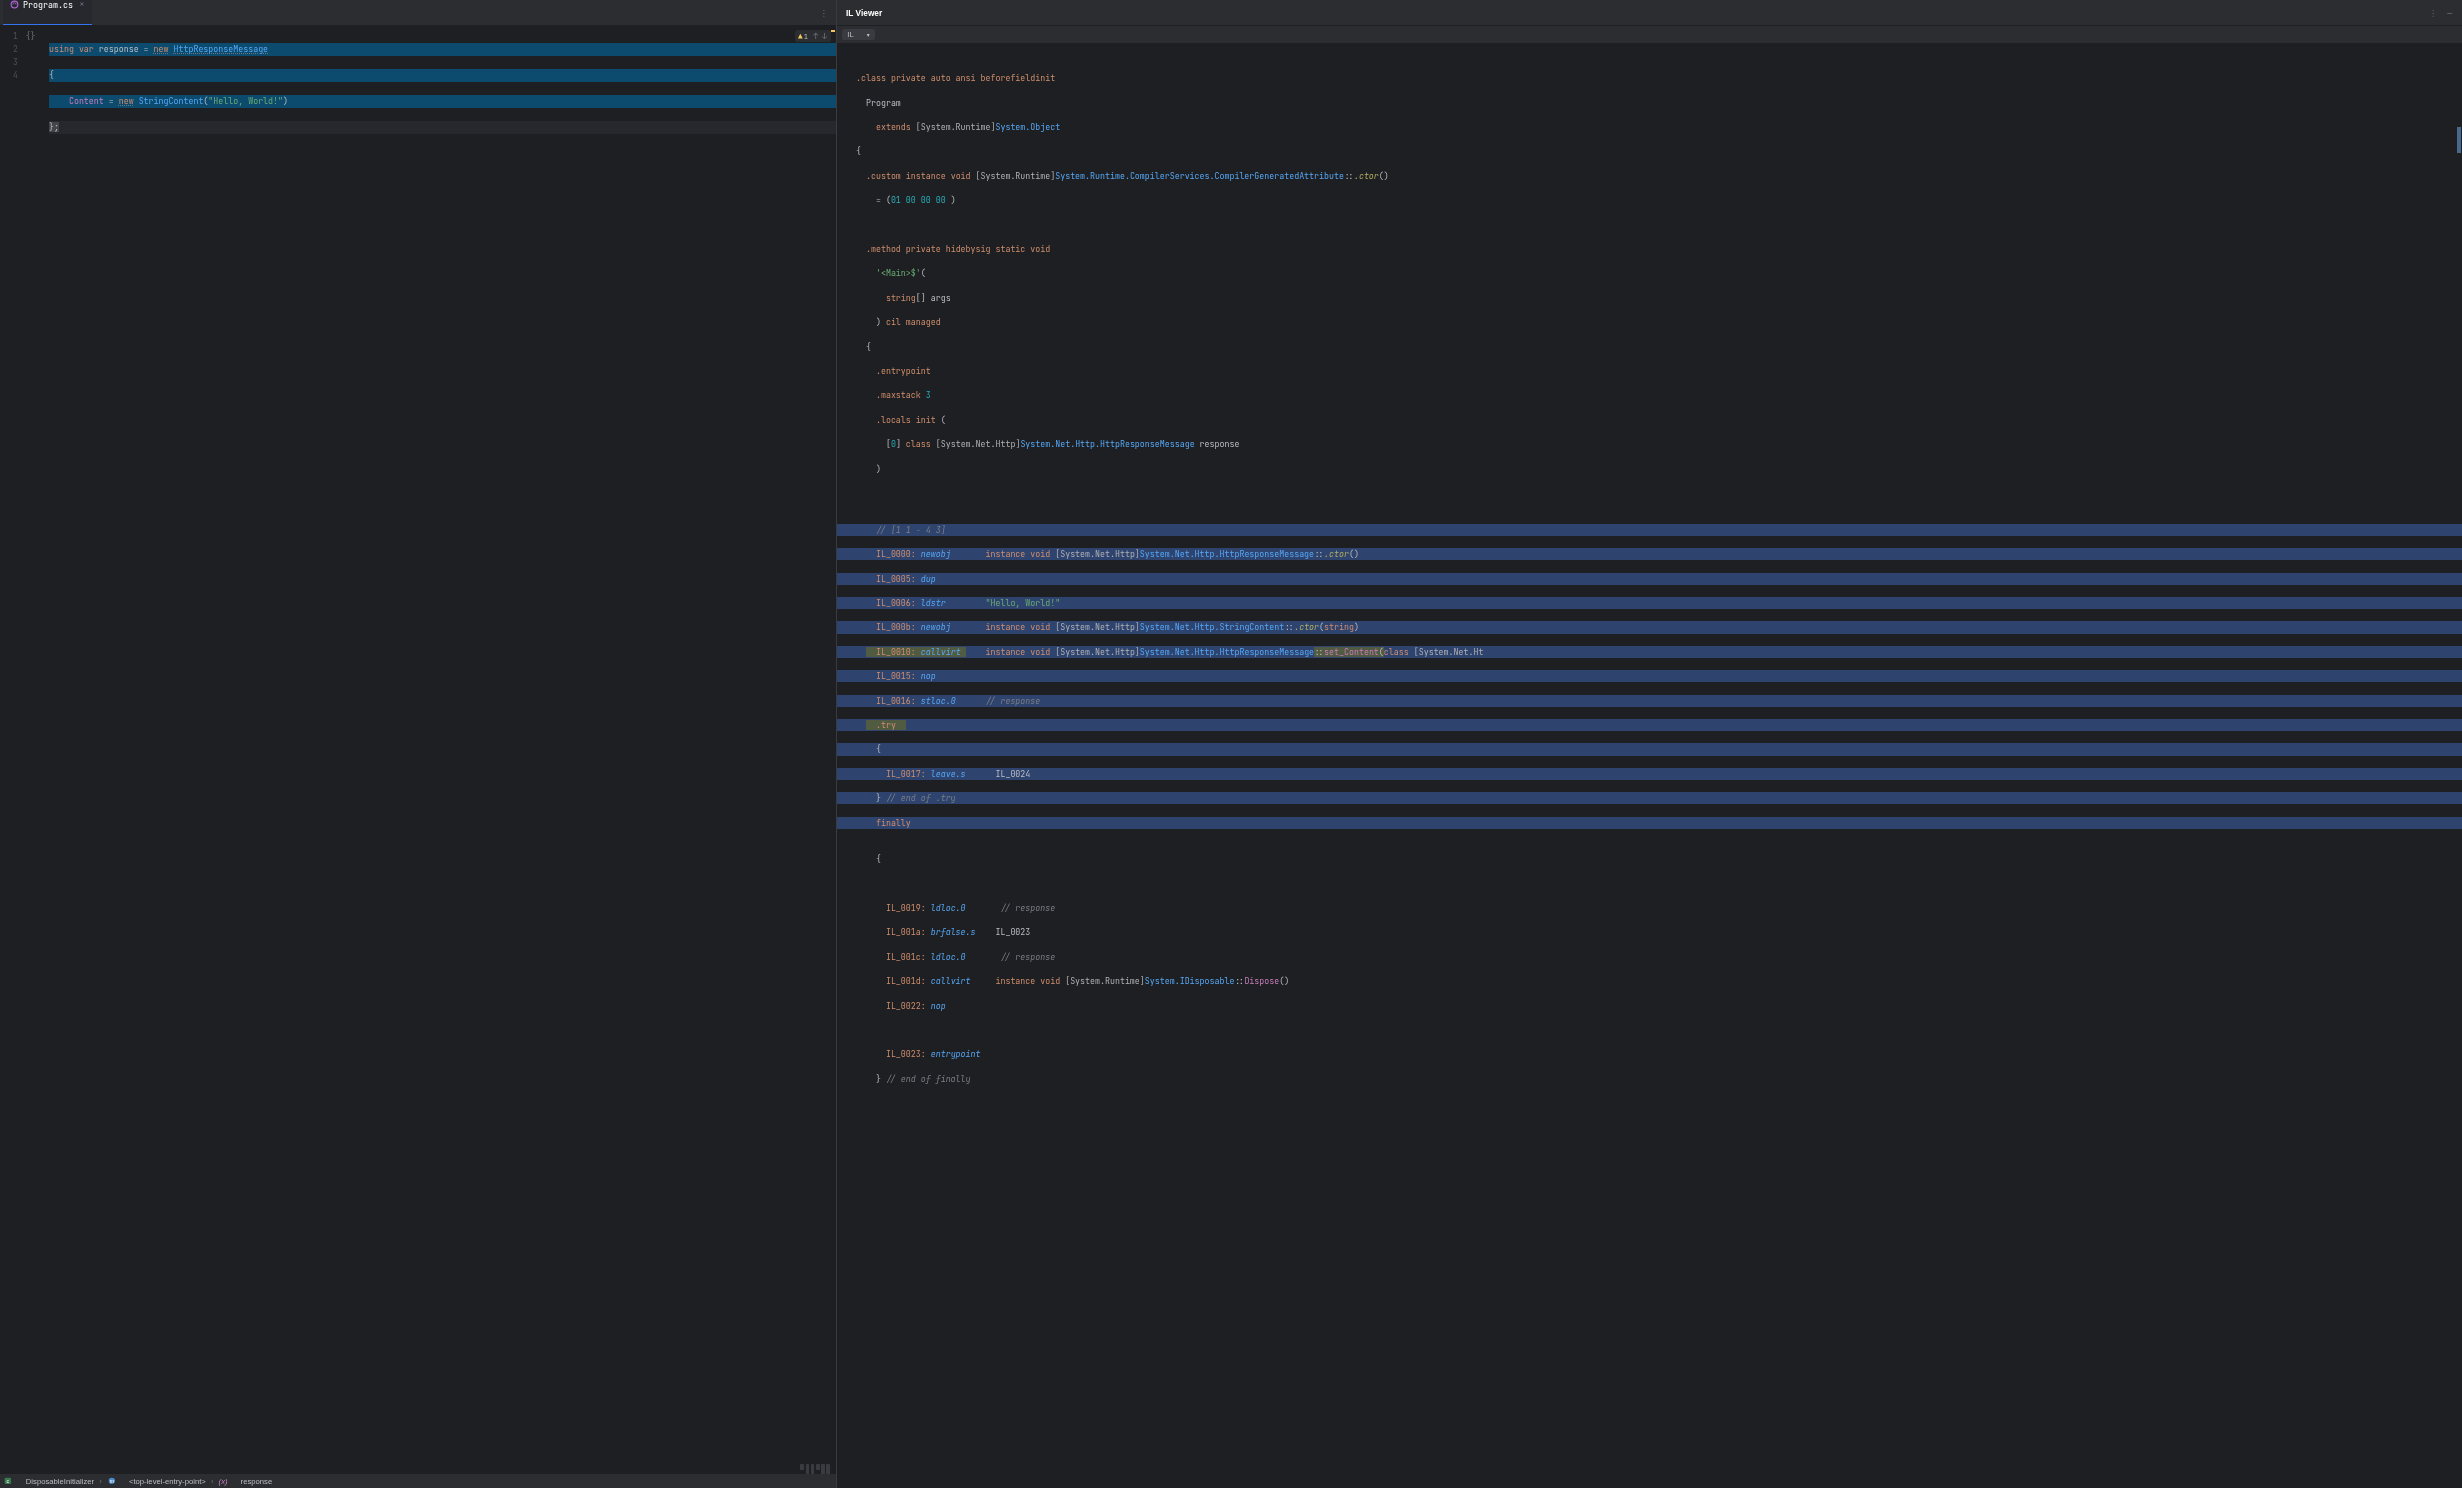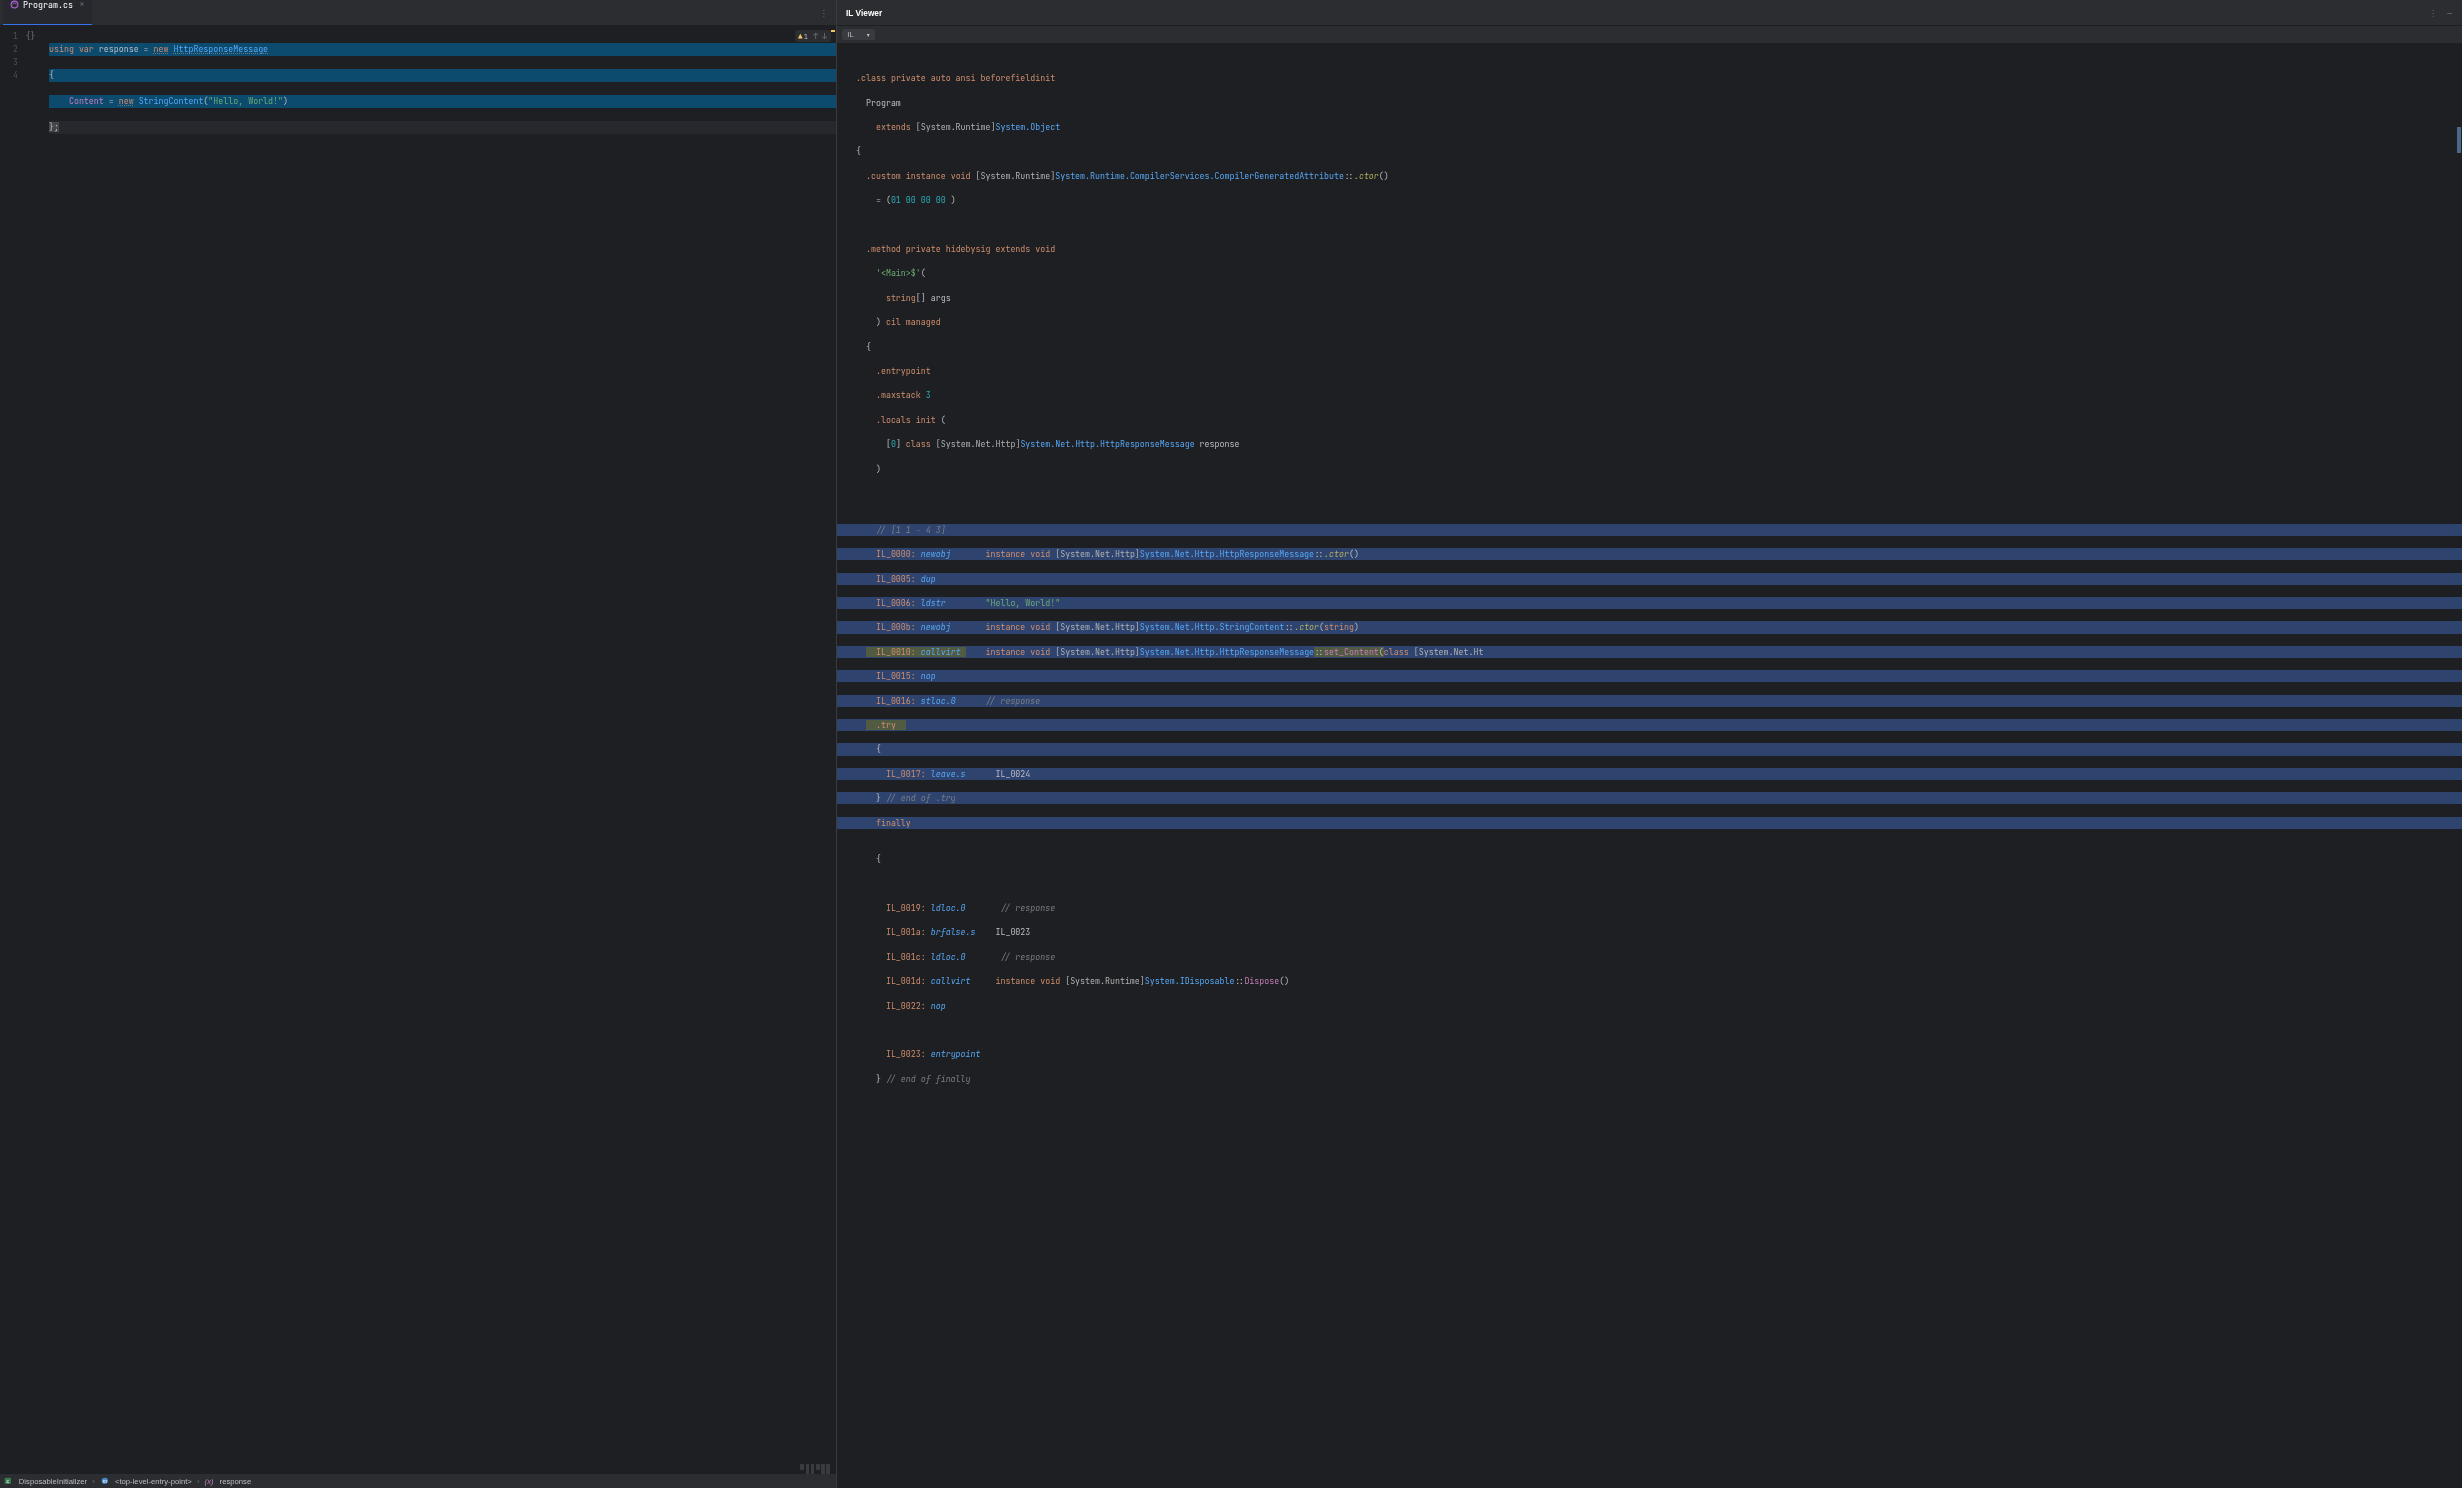--- a/index.html
+++ b/index.html
@@ -104,21 +104,21 @@
   .hint-pill.big{height:13px;}
   .hint-pill.sm{height:6.4px;}
 
   
   .statusbar {
     position:absolute; left:0; right:0; bottom:0; height:14px;
     display:flex; align-items:center; gap:3.8px;
     background:#2b2d30; font-size:7.7px; padding:0 3.8px;
     font-family:"Segoe UI", sans-serif; color:#bcbec4;
   }
-  .statusbar .bc { display:inline-flex; align-items:flex-start; gap:6px;}
+  .statusbar .bc { display:inline-flex; align-items:flex-start; gap:13px;}
   .bc-icon { width:9px; height:9px; display:inline-flex; align-items:center; justify-content:center;}
   .chev { color:#6f737a; margin:0 1.3px;}
 </style>
 </head>
 <body>
 
 <div class="app">
 
   <div class="left-pane">
     <div class="tabbar">
@@ -219,21 +219,21 @@
 
     <div class="il-body">
       <div class="right-scrollbar-mark"></div>
 <div class="il-line">  <span class="il-dir">.class</span> <span class="kw">private auto ansi beforefieldinit</span></div>
 <div class="il-line">    <span>Program</span></div>
 <div class="il-line">      <span class="kw">extends</span> <span class="ns">[System.Runtime]</span><span class="fn">System.Object</span></div>
 <div class="il-line">  {</div>
 <div class="il-line">    <span class="il-dir">.custom</span> <span class="kw">instance void</span> <span class="ns">[System.Runtime]</span><span class="fn">System.Runtime.CompilerServices.CompilerGeneratedAttribute</span>::<span class="ctor">.ctor</span>()</div>
 <div class="il-line">      = (<span class="num">01 00 00 00</span> )</div>
 <div class="il-line"> </div>
-<div class="il-line">    <span class="il-dir">.method</span> <span class="kw">private hidebysig extends void</span></div>
+<div class="il-line">    <span class="il-dir">.method</span> <span class="kw">private hidebysig static void</span></div>
 <div class="il-line">      <span class="str">'&lt;Main&gt;$'</span>(</div>
 <div class="il-line">        <span class="kw">string</span><span>[] args</span></div>
 <div class="il-line">      ) <span class="kw">cil managed</span></div>
 <div class="il-line">    {</div>
 <div class="il-line">      <span class="il-dir">.entrypoint</span></div>
 <div class="il-line">      <span class="il-dir">.maxstack</span> <span class="num">3</span></div>
 <div class="il-line">      <span class="il-dir">.locals init</span> (</div>
 <div class="il-line">        [<span class="num">0</span>] <span class="kw">class</span> <span class="ns">[System.Net.Http]</span><span class="fn">System.Net.Http.HttpResponseMessage</span> <span>response</span></div>
 <div class="il-line">      )</div>
 <div class="il-line"> </div>

